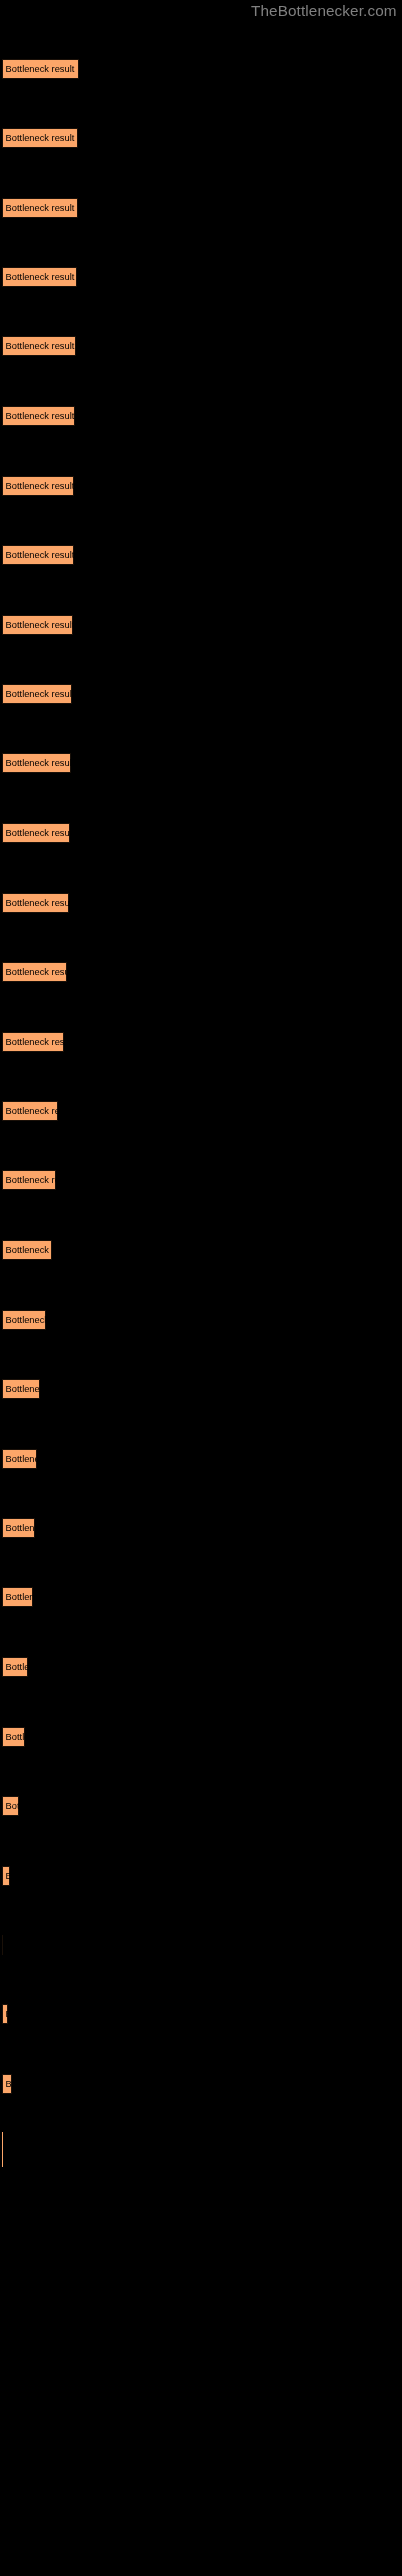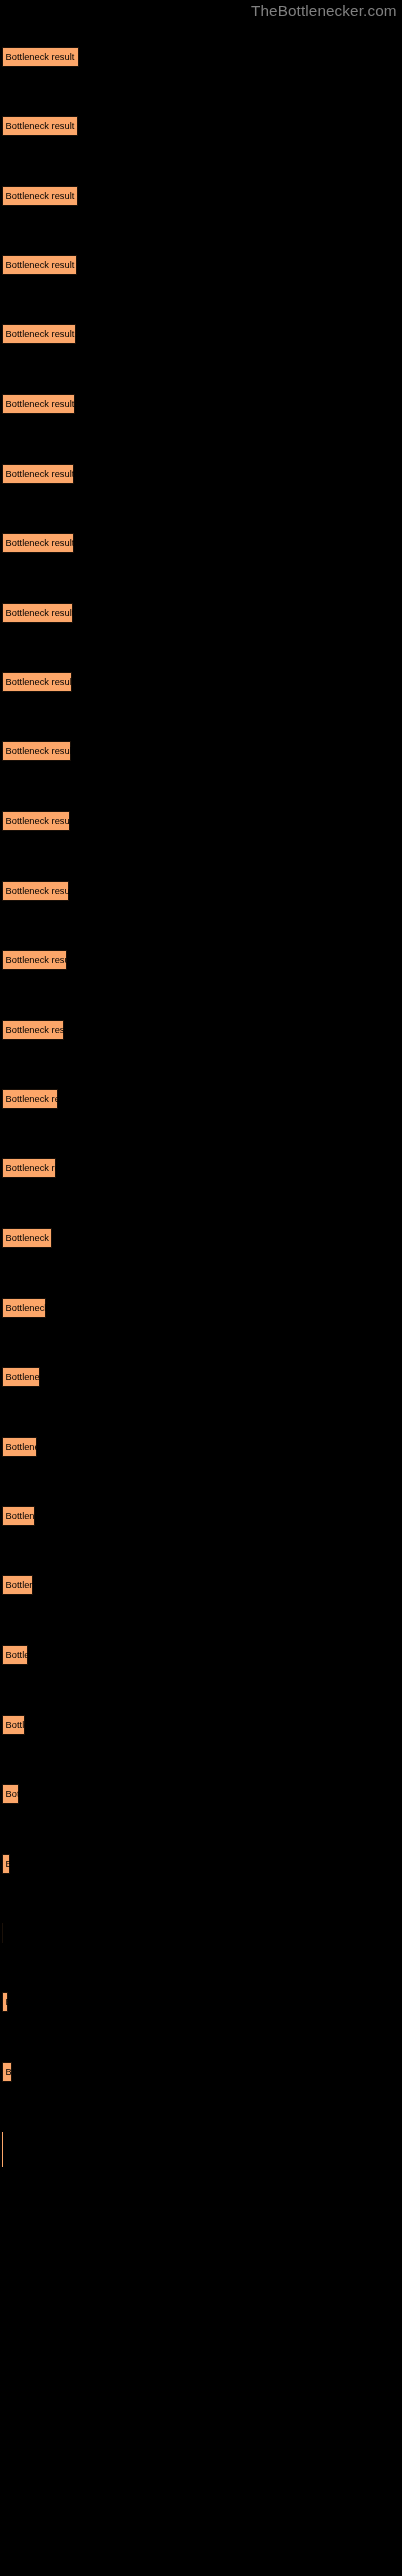--- a/index.html
+++ b/index.html
@@ -63,21 +63,21 @@
     line-height: 20px;
     font-size: 9.3px;
     color: #000000;
     white-space: nowrap;
     font-family: "Liberation Sans", sans-serif;
     pointer-events: none;
   }
   .clip {
     position: absolute;
     left: 1.6px;
-    top: 0;
+    top: 12px;
     height: 33px;
     overflow: hidden;
   }
 </style>
 </head>
 <body>
 
 <div id="page">
 
   <div class="site-title">TheBottlenecker.com</div>

